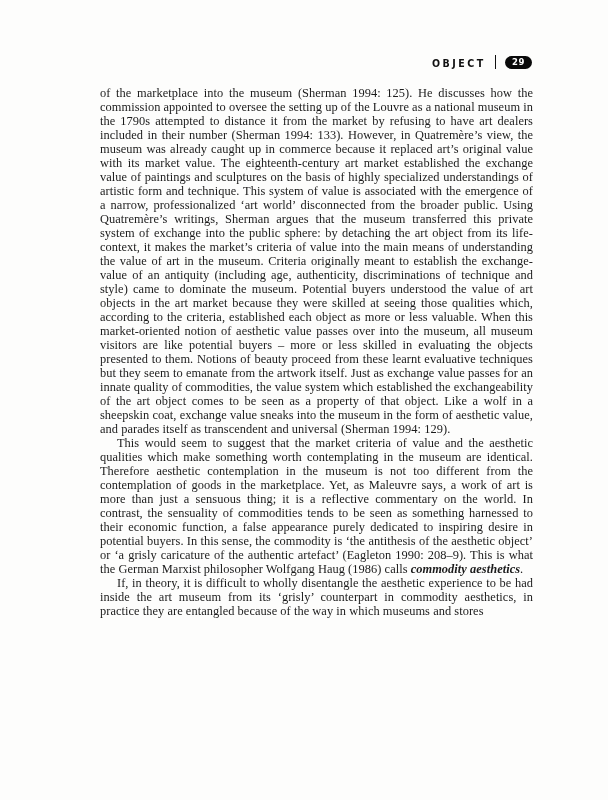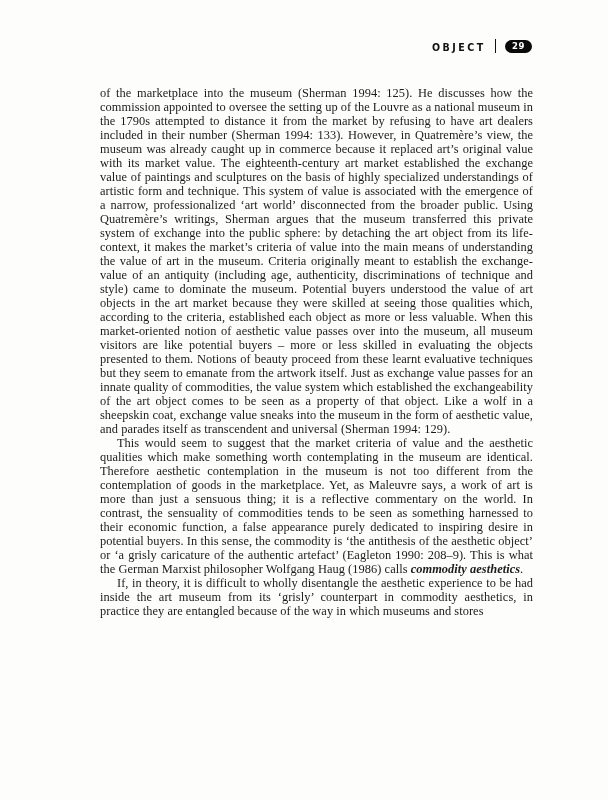--- a/index.html
+++ b/index.html
@@ -9,21 +9,21 @@
     width: 608px;
     height: 800px;
     margin: 0 auto;
     background: #fdfdfc;
     font-family: "Liberation Serif", serif;
     color: #1b1b1b;
     overflow: hidden;
   }
   .page-header {
     position: absolute;
-    top: 38px;
+    top: 54px;
     right: 76px;
     display: flex;
     align-items: center;
     gap: 9px;
     height: 16px;
   }
   .running-head {
     font-family: "DejaVu Sans", sans-serif;
     font-size: 9.5px;
     font-weight: bold;

